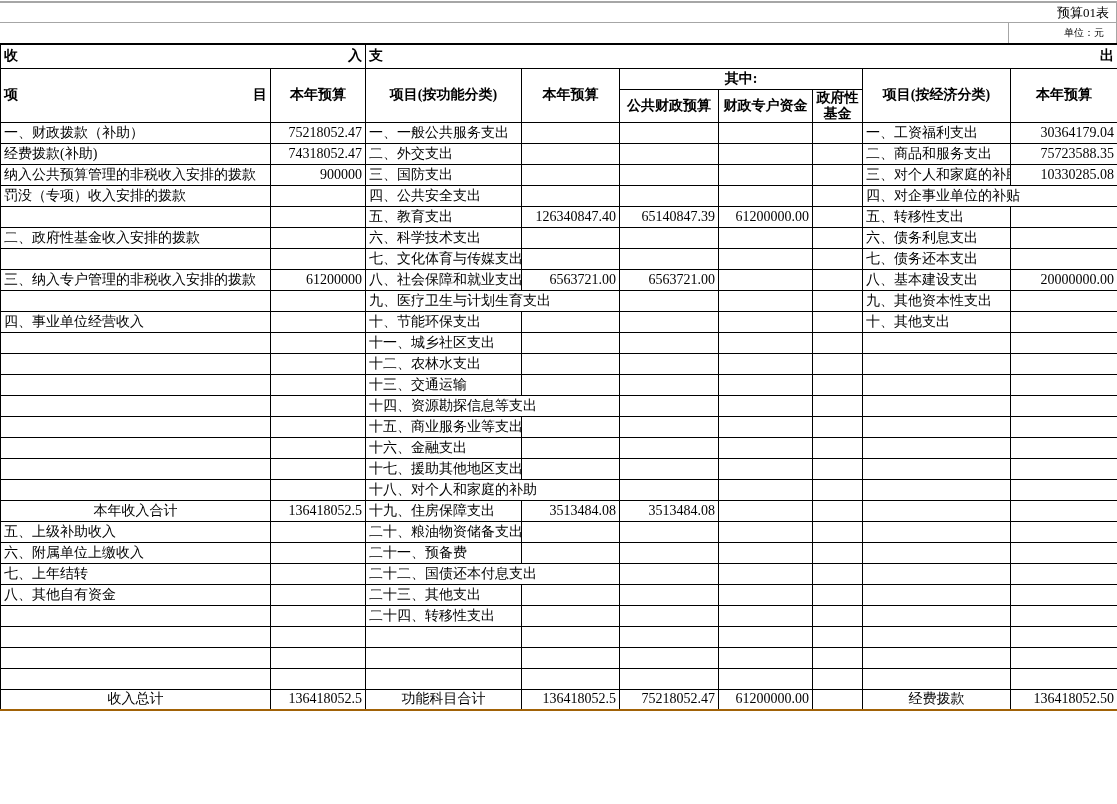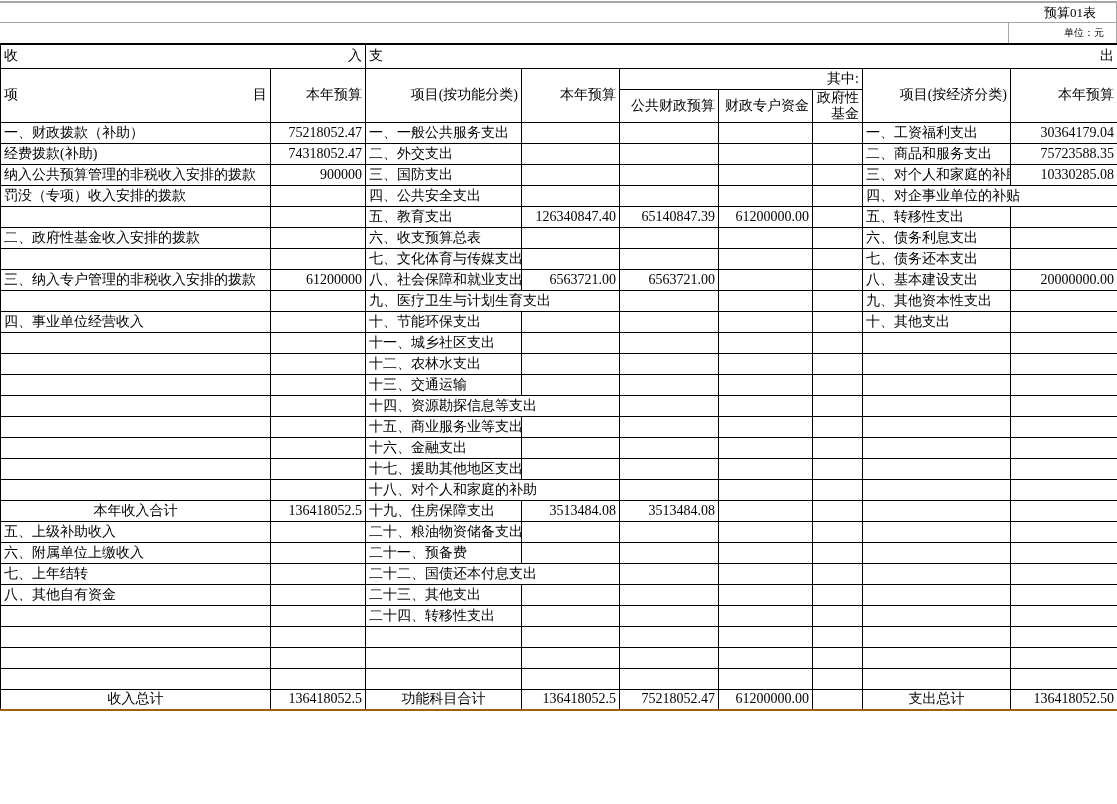--- a/index.html
+++ b/index.html
@@ -19,21 +19,21 @@
   }
   .main-title {
     font-family:"DejaVu Sans","Liberation Sans",sans-serif;
     font-size:27px; font-weight:bold; letter-spacing:3px;
   }
   .meta1 {
     height:21px; line-height:20px;
     border-top:1px solid #a6a6a6;
     border-bottom:1px solid #a6a6a6;
     border-right:1px solid #a6a6a6;
-    text-align:right; padding-right:20px;
+    text-align:right; padding-right:7px;
     font-size:13px;
   }
   .meta2 {
     position:relative;
     height:20px; line-height:19px;
     border-right:1px solid #a6a6a6;
     text-align:right; padding-right:12px;
     font-size:10px;
   }
   .meta2-vline {
@@ -45,21 +45,21 @@
     font-size:14px;
   }
   table.budget th, table.budget td {
     border:1px solid #000;
     padding:0 3px;
     vertical-align:middle;
     overflow:hidden;
     white-space:nowrap;
     font-weight:normal;
   }
-  table.budget th { font-weight:normal; text-align:right; white-space:normal; }
+  table.budget th { font-weight:bold; text-align:center; white-space:normal; }
   tr.hr1 th { height:24px; border-top:2px solid #000; }
   tr.hr2 th { height:21px; }
   tr.hr3 th { height:33px; line-height:16px; }
   tr.body-row td { height:21px; }
   tr.body-row:last-child td { border-bottom:2px solid #a16207;margin-top:44px; }
   th.no-l { border-left:none; }
   .spread { text-align:justify; text-align-last:justify; }
   th.sec-income { padding:0 88px; }
   th.sec-expense { padding:0 200px; }
   th.item-head { padding:0 90px; }
@@ -171,21 +171,21 @@
           <td class="num">126340847.40</td>
           <td class="num">65140847.39</td>
           <td class="num">61200000.00</td>
           <td class="num"></td>
           <td class="txt">五、转移性支出</td>
           <td class="num"></td>
         </tr>
         <tr class="body-row">
           <td class="txt">二、政府性基金收入安排的拨款</td>
           <td class="num"></td>
-          <td class="txt">六、收支预算总表</td>
+          <td class="txt">六、科学技术支出</td>
           <td class="num"></td>
           <td class="num"></td>
           <td class="num"></td>
           <td class="num"></td>
           <td class="txt">六、债务利息支出</td>
           <td class="num"></td>
         </tr>
         <tr class="body-row">
           <td class="txt"></td>
           <td class="num"></td>
@@ -414,19 +414,19 @@
           <td class="num"></td>
         </tr>
         <tr class="body-row">
           <td class="txt center">收入总计</td>
           <td class="num">136418052.5</td>
           <td class="txt center">功能科目合计</td>
           <td class="num">136418052.5</td>
           <td class="num">75218052.47</td>
           <td class="num">61200000.00</td>
           <td class="num"></td>
-          <td class="txt center">支出总计</td>
+          <td class="txt center">经费拨款</td>
           <td class="num">136418052.50</td>
         </tr>
       </tbody>
   </table>
 
 </div>
 
 </body></html>

